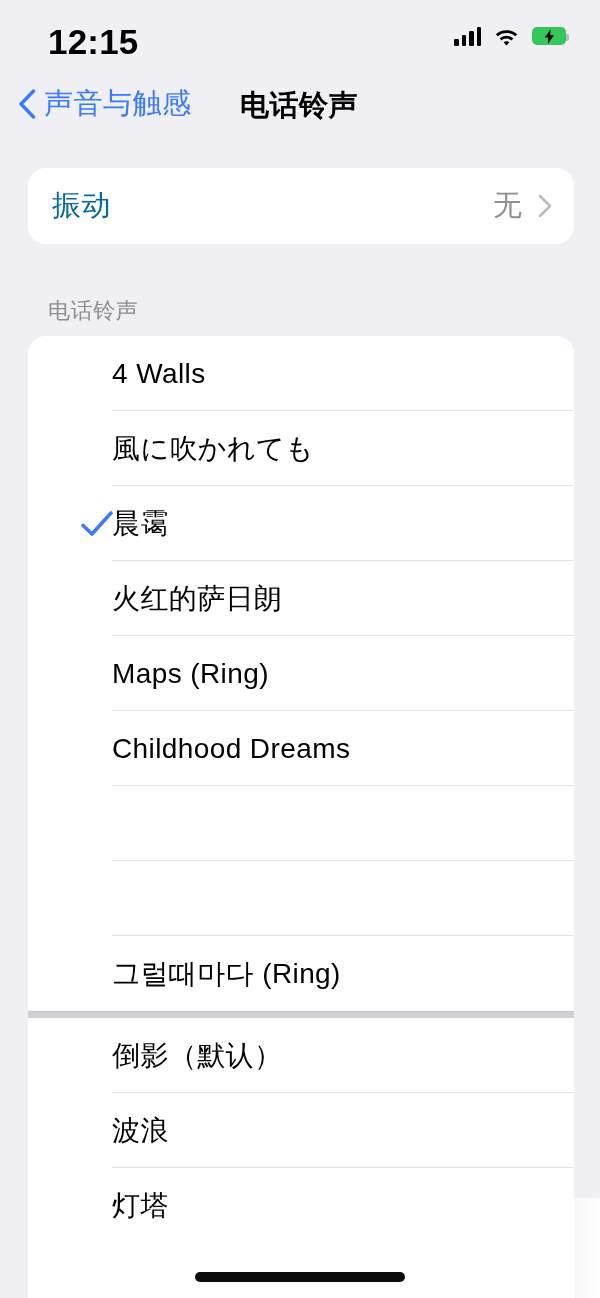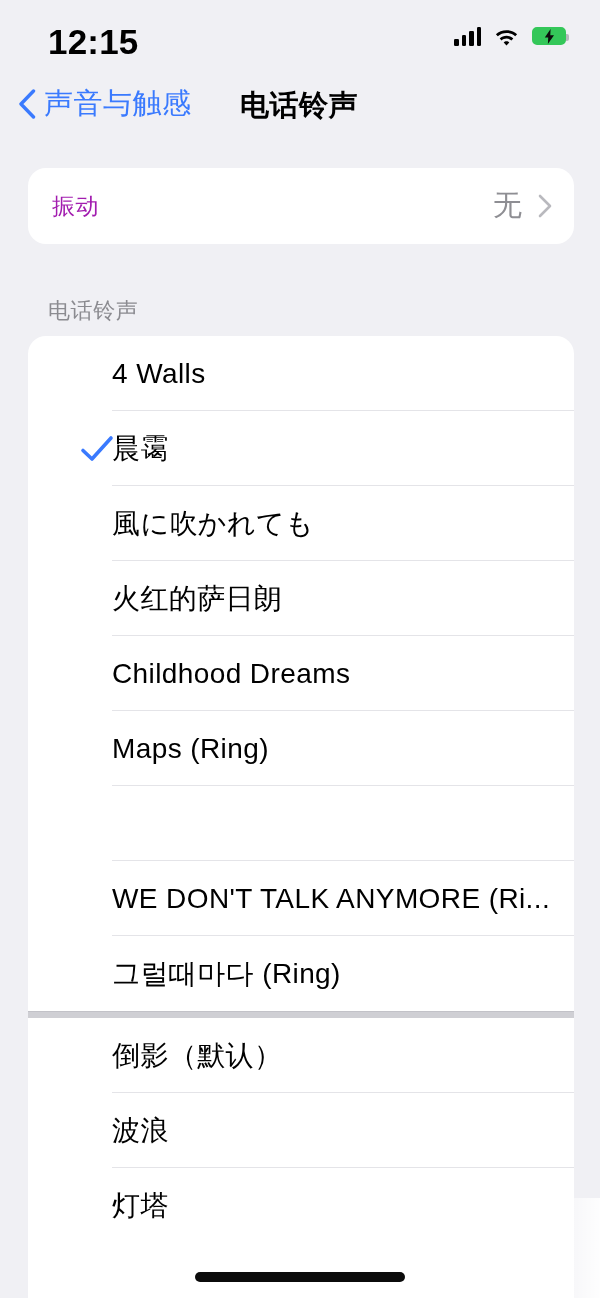--- a/index.html
+++ b/index.html
@@ -69,21 +69,21 @@
   }
   .row .sep {
     position:absolute; left:84px; right:0; bottom:0;
     height:1px; background:#e4e4e8;
   }
   .row:last-child .sep { display:none; }
 
   
   #vibration-card { top:168px; height:76px; border-radius:18px; }
   .vib-row { height:76px; display:flex; align-items:center; padding:0 22px 0 24px; }
-  .vib-label { font-size:23px; color:#a21caf; flex:1; letter-spacing:0.5px; }
+  .vib-label { font-size:29px; color:#0369a1; flex:1; letter-spacing:0.5px; }
   .vib-value { font-size:29px; color:#8e8e93; margin-right:16px; }
   .chev-right { width:14px; height:24px; display:block; }
 
   
   .section-header {
     position:absolute; left:48px; top:296px;
     font-size:22px; color:#8b8b90; letter-spacing:0.6px;
   }
 
   
@@ -163,47 +163,46 @@
 
   <div class="section-header">电话铃声</div>
 
   <div class="card" id="ringtone-card">
     <div id="ringtone-rows">
         <div class="row">
           <span class="item-label">4 Walls</span>
           <div class="sep"></div>
         </div>
         <div class="row">
+          <span class="item-label">風に吹かれても</span>
+          <div class="sep"></div>
+        </div>
+        <div class="row">
           <svg class="tick" viewBox="0 0 34 34">
             <path d="M3 18.5L12 27 31 6" fill="none" stroke="#3a7afe" stroke-width="3.6" stroke-linecap="round" stroke-linejoin="round"></path>
           </svg>
           <span class="item-label">晨霭</span>
           <div class="sep"></div>
         </div>
         <div class="row">
-          <span class="item-label">風に吹かれても</span>
-          <div class="sep"></div>
-        </div>
-        <div class="row">
           <span class="item-label">火红的萨日朗</span>
           <div class="sep"></div>
         </div>
         <div class="row">
+          <span class="item-label">Maps (Ring)</span>
+          <div class="sep"></div>
+        </div>
+        <div class="row">
           <span class="item-label">Childhood Dreams</span>
           <div class="sep"></div>
         </div>
         <div class="row">
-          <span class="item-label">Maps (Ring)</span>
-          <div class="sep"></div>
-        </div>
-        <div class="row">
-          <div class="sep"></div>
-        </div>
-        <div class="row">
-          <span class="item-label">WE DON'T TALK ANYMORE (Ri...</span>
+          <div class="sep"></div>
+        </div>
+        <div class="row">
           <div class="sep"></div>
         </div>
         <div class="row">
           <span class="item-label">그럴때마다 (Ring)</span>
         </div>
       </div>
     <div class="group-divider"></div>
     <div id="default-rows">
         <div class="row">
           <span class="item-label">倒影（默认）</span>

